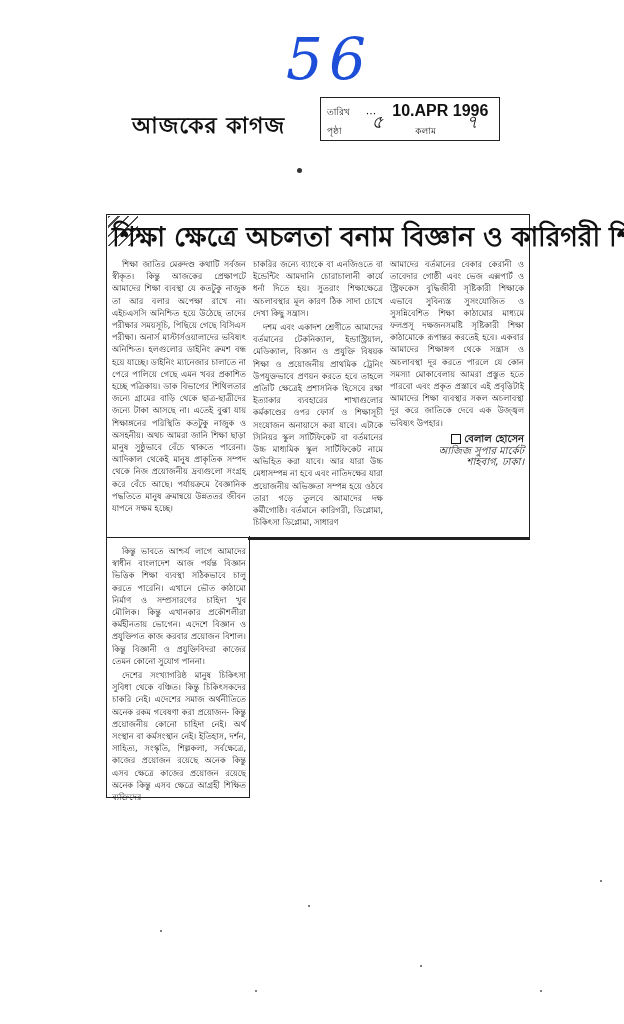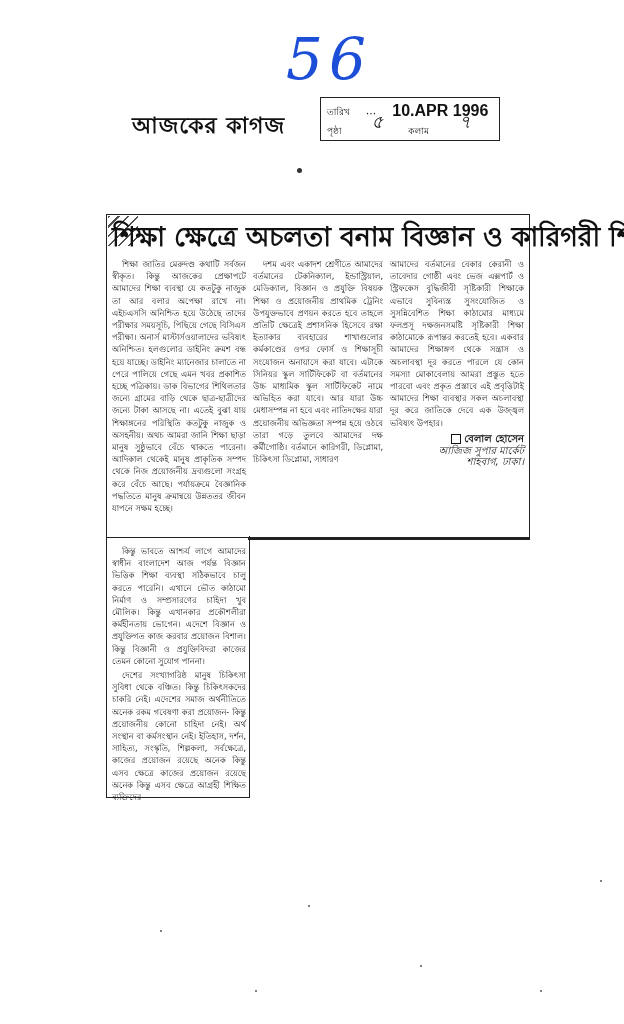--- a/index.html
+++ b/index.html
@@ -63,21 +63,21 @@
 
 <div class="abs stamp">
   <div class="stamp-row">
     <span class="lbl">তারিখ</span>
     <span>···</span>
     <span class="date">10.APR 1996</span>
   </div>
   <div class="stamp-row">
     <span class="lbl">পৃষ্ঠা</span>
     <span class="hand" style="margin-left:14px">৫</span>
-    <span class="lbl" style="margin-left:9px">কলাম</span>
+    <span class="lbl" style="margin-left:16px">কলাম</span>
     <span class="hand" style="margin-left:14px">৭</span>
   </div>
 </div>
 
 <div class="abs dot"></div>
 
 <div class="abs clip-top"></div>
 <div class="abs clip-left"></div>
 <div class="abs clip-gap-line"></div>
 <div class="abs hatch"></div>
@@ -86,20 +86,21 @@
 
 <div class="abs col col1">
   <p>শিক্ষা জাতির মেরুদণ্ড কথাটি সর্বজন স্বীকৃত। কিন্তু আজকের প্রেক্ষাপটে আমাদের শিক্ষা ব্যবস্থা যে কতটুকু নাজুক তা আর বলার অপেক্ষা রাখে না। এইচএসসি অনিশ্চিত হয়ে উঠেছে তাদের পরীক্ষার সময়সূচি, পিছিয়ে গেছে বিসিএস পরীক্ষা। অনার্স মাস্টার্সওয়ালাদের ভবিষ্যৎ অনিশ্চিত। হলগুলোর ডাইনিং ক্রমশ বন্ধ হয়ে যাচ্ছে। ডাইনিং ম্যানেজার চালাতে না পেরে পালিয়ে গেছে এমন খবর প্রকাশিত হচ্ছে পত্রিকায়। ডাক বিভাগের শিথিলতার জন্যে গ্রামের বাড়ি থেকে ছাত্র-ছাত্রীদের জন্যে টাকা আসছে না। এতেই বুঝা যায় শিক্ষাঙ্গনের পরিস্থিতি কতটুকু নাজুক ও অসহনীয়। অথচ আমরা জানি শিক্ষা ছাড়া মানুষ সুষ্ঠুভাবে বেঁচে থাকতে পারেনা। আদিকাল থেকেই মানুষ প্রাকৃতিক সম্পদ থেকে নিজ প্রয়োজনীয় দ্রব্যগুলো সংগ্রহ করে বেঁচে আছে। পর্যায়ক্রমে বৈজ্ঞানিক পদ্ধতিতে মানুষ ক্রমান্বয়ে উন্নততর জীবন যাপনে সক্ষম হচ্ছে।</p>
 </div>
 <div class="abs col col1b">
   <p>কিন্তু ভাবতে আশ্চর্য লাগে আমাদের স্বাধীন বাংলাদেশ আজ পর্যন্ত বিজ্ঞান ভিত্তিক শিক্ষা ব্যবস্থা সঠিকভাবে চালু করতে পারেনি। এখানে ভৌত কাঠামো নির্মাণ ও সম্প্রসারণের চাহিদা খুব মৌলিক। কিন্তু এখানকার প্রকৌশলীরা কর্মহীনতায় ভোগেন। এদেশে বিজ্ঞান ও প্রযুক্তিগত কাজ করবার প্রয়োজন বিশাল। কিন্তু বিজ্ঞানী ও প্রযুক্তিবিদরা কাজের তেমন কোনো সুযোগ পাননা।</p>
   <p>দেশের সংখ্যাগরিষ্ঠ মানুষ চিকিৎসা সুবিধা থেকে বঞ্চিত। কিন্তু চিকিৎসকদের চাকরি নেই। এদেশের সমাজ অর্থনীতিতে অনেক রকম গবেষণা করা প্রয়োজন- কিন্তু প্রয়োজনীয় কোনো চাহিদা নেই। অর্থ সংস্থান বা কর্মসংস্থান নেই। ইতিহাস, দর্শন, সাহিত্য, সংস্কৃতি, শিল্পকলা, সর্বক্ষেত্রে, কাজের প্রয়োজন রয়েছে অনেক কিন্তু এসব ক্ষেত্রে কাজের প্রয়োজন রয়েছে অনেক কিন্তু এসব ক্ষেত্রে আগ্রহী শিক্ষিত ব্যক্তিদের</p>
 </div>
 
 <div class="abs col col2">
+  <p style="text-indent:0">চাকরির জন্যে ব্যাংকে বা এনজিওতে বা ইন্ডেন্টিং আমদানি চোরাচালানী কার্যে ধর্না দিতে হয়। সুতরাং শিক্ষাক্ষেত্রে অচলাবস্থার মূল কারণ ঠিক সাদা চোখে দেখা কিছু সন্ত্রাস।</p>
   <p>দশম এবং একাদশ শ্রেণীতে আমাদের বর্তমানের টেকনিক্যাল, ইন্ডাস্ট্রিয়াল, মেডিক্যাল, বিজ্ঞান ও প্রযুক্তি বিষয়ক শিক্ষা ও প্রয়োজনীয় প্রাথমিক ট্রেনিং উপযুক্তভাবে প্রণয়ন করতে হবে তাহলে প্রতিটি ক্ষেত্রেই প্রশাসনিক হিসেবে রক্ষা ইত্যাকার ব্যবহারের শাখাগুলোর কর্মকাণ্ডের ওপর ফোর্স ও শিক্ষাসূচী সংযোজন অনায়াসে করা যাবে। এটাকে সিনিয়র স্কুল সার্টিফিকেট বা বর্তমানের উচ্চ মাধ্যমিক স্কুল সার্টিফিকেট নামে অভিহিত করা যাবে। আর যারা উচ্চ মেধাসম্পন্ন না হবে এবং নাতিদক্ষের যারা প্রয়োজনীয় অভিজ্ঞতা সম্পন্ন হয়ে ওঠবে তারা গড়ে তুলবে আমাদের দক্ষ কর্মীগোষ্ঠি। বর্তমানে কারিগরী, ডিপ্লোমা, চিকিৎসা ডিপ্লোমা, সাধারণ</p>
 </div>
 
 <div class="abs col col3">
   <p style="text-indent:0">আমাদের বর্তমানের বেকার কেরানী ও তাবেদার গোষ্ঠী এবং ভেজ এক্সপার্ট ও স্ট্রিফকেস বুদ্ধিজীবী সৃষ্টিকারী শিক্ষাকে এভাবে সুবিন্যস্ত সুসংযোজিত ও সুসন্নিবেশিত শিক্ষা কাঠামোর মাধ্যমে ফলপ্রসূ দক্ষজনসমষ্টি সৃষ্টিকারী শিক্ষা কাঠামোকে রূপান্তর করতেই হবে। একবার আমাদের শিক্ষাঙ্গণ থেকে সন্ত্রাস ও অচলাবস্থা দূর করতে পারলে যে কোন সমস্যা মোকাবেলায় আমরা প্রস্তুত হতে পারবো এবং প্রকৃত প্রস্তাবে এই প্রবৃত্তিটাই আমাদের শিক্ষা ব্যবস্থার সকল অচলাবস্থা দূর করে জাতিকে দেবে এক উজ্জ্বল ভবিষ্যৎ উপহার।</p>
   <div class="byline">
     <span class="byline-box"></span><span>বেলাল হোসেন</span>
   </div>
   <div class="affil">আজিজ সুপার মার্কেট</div>
   <div class="affil">শাহবাগ, ঢাকা।</div>

